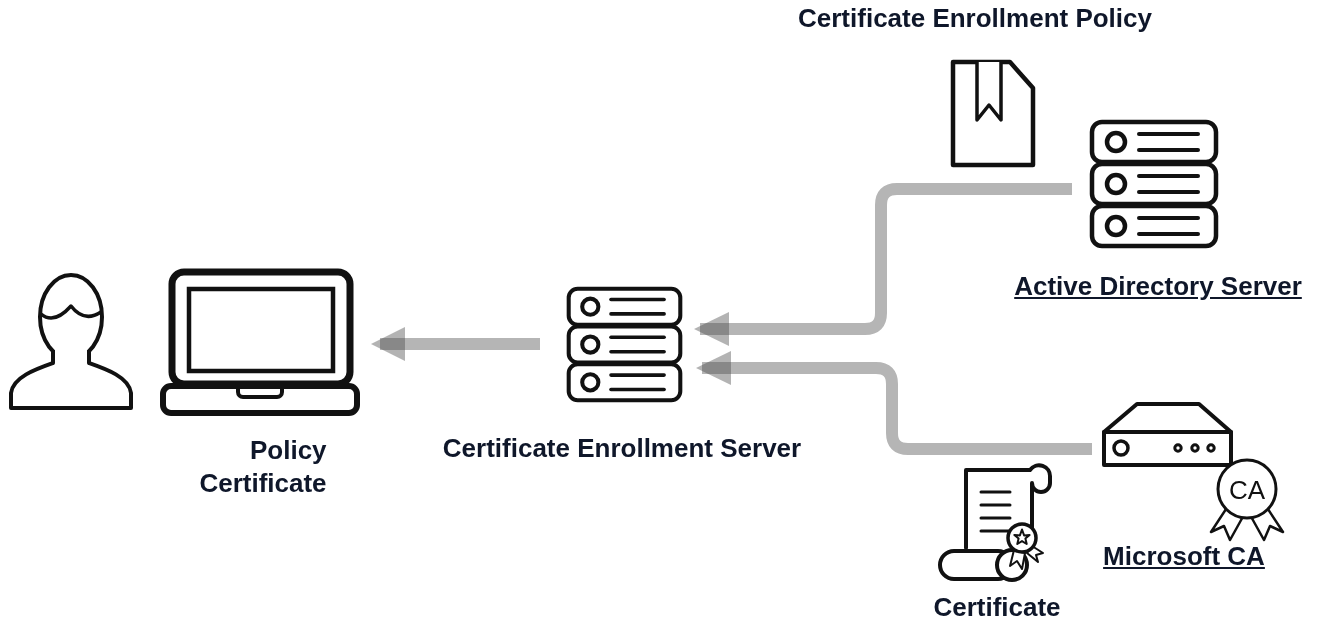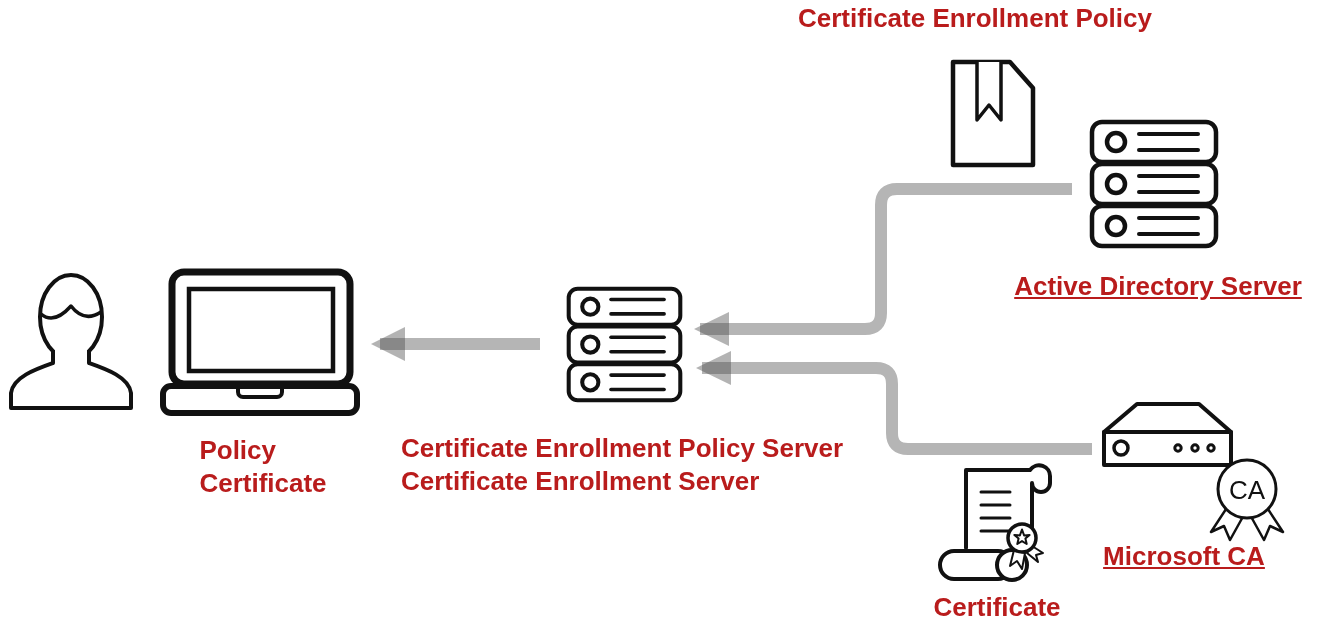--- a/index.html
+++ b/index.html
@@ -1,20 +1,20 @@
 <!DOCTYPE html>
 <html><head>
 <meta charset="utf-8">
 <style>
   html,body{margin:0;padding:0;background:#fff;}
   #canvas{position:relative;width:1331px;height:626px;background:#fff;overflow:hidden;
           font-family:"Liberation Sans",sans-serif;}
   #diagram-svg{position:absolute;left:0;top:0;width:1331px;height:626px;}
-  .label{position:absolute;font:700 26px "Liberation Sans",sans-serif;color:#b91c1c;
-         text-align:left;line-height:33px;transform:translateX(-50%);white-space:nowrap;}
+  .label{position:absolute;font:700 26px "Liberation Sans",sans-serif;color:#0f172a;
+         text-align:right;line-height:33px;transform:translateX(-50%);white-space:nowrap;}
   .label span{display:block;}
 </style>
 </head>
 <body>
 
 <div id="canvas">
 
   <svg id="diagram-svg" viewBox="0 0 1331 626" xmlns="http://www.w3.org/2000/svg">
 
     <defs>
@@ -112,21 +112,20 @@
   <div class="label" style="left:975px;top:2px;">
     <span>Certificate Enrollment Policy</span>
   </div>
 
   <div class="label" style="left:263px;top:434px;">
     <span>Policy</span>
     <span>Certificate</span>
   </div>
 
   <div class="label" style="left:622px;top:432px;">
-    <span>Certificate Enrollment Policy Server</span>
     <span>Certificate Enrollment Server</span>
   </div>
 
   <div class="label" style="left:1158px;top:270px;text-decoration:underline;">
     <span>Active Directory Server</span>
   </div>
 
   <div class="label" style="left:1184px;top:540px;text-decoration:underline;">
     <span>Microsoft CA</span>
   </div>

